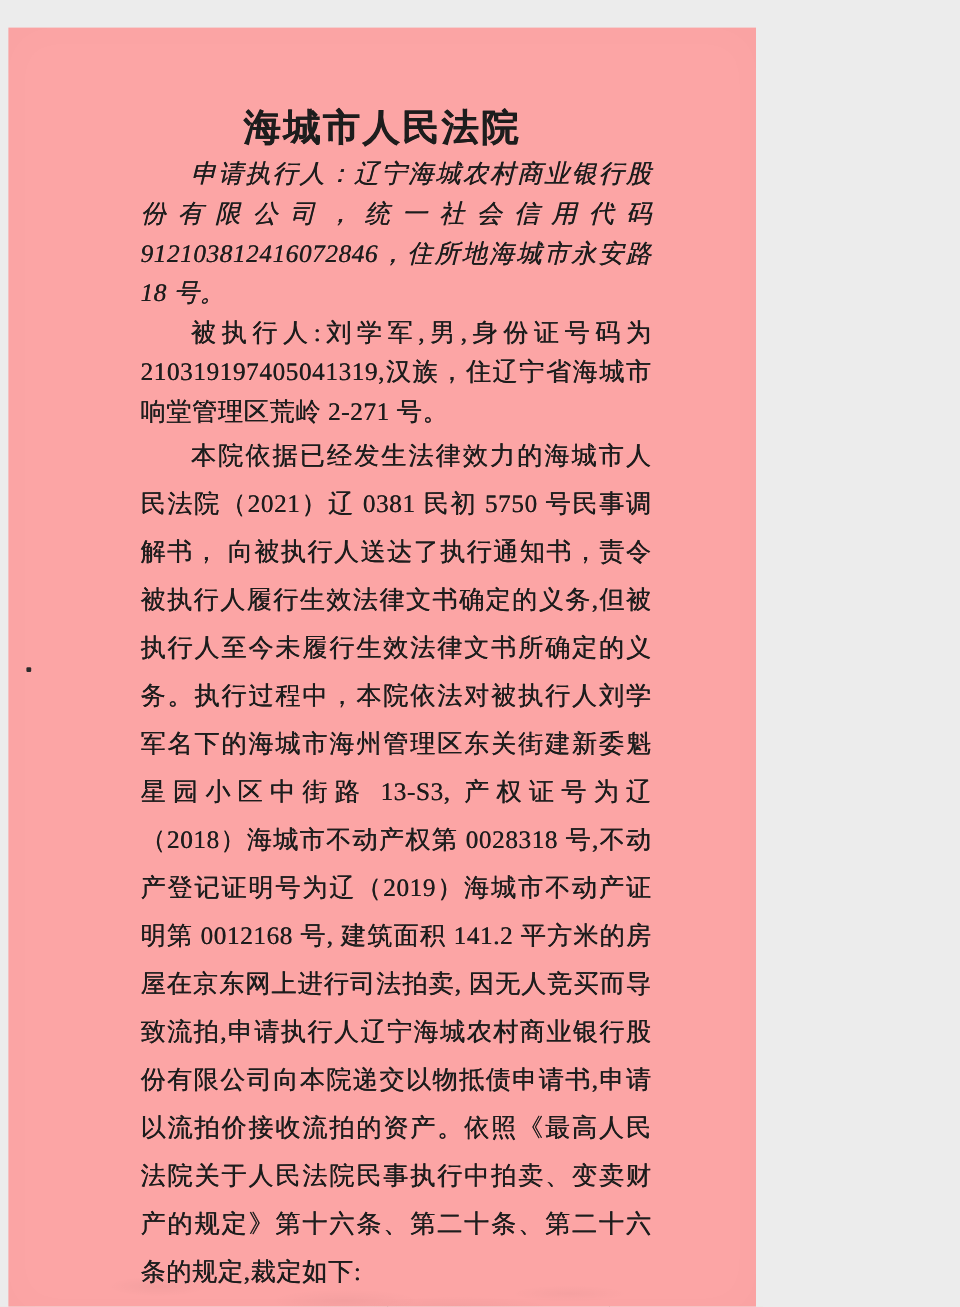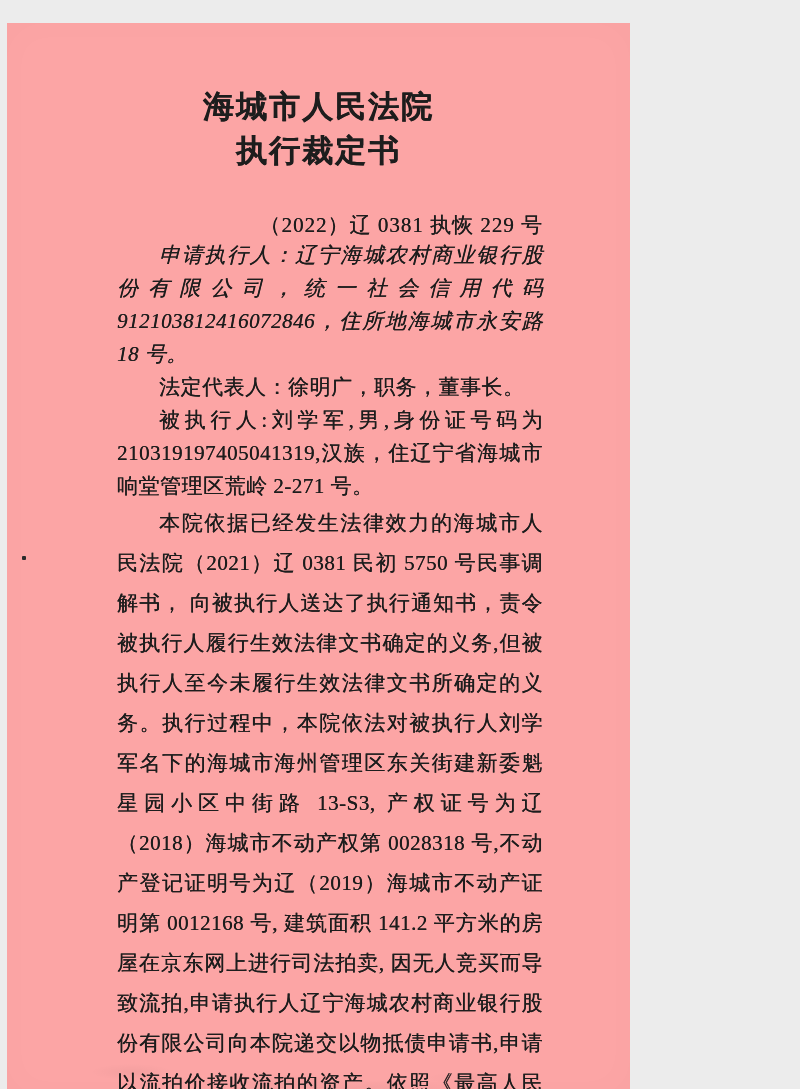--- a/index.html
+++ b/index.html
@@ -85,30 +85,27 @@
   }
 </style>
 </head>
 <body>
 
 <div class="scan-frame">
   <div class="page">
 
     <div class="title-block">
       <h1 class="court-name">海城市人民法院</h1>
-      <h2 class="doc-type">执行裁定书</h2>
     </div>
 
     <div class="body-col">
 
-      <div class="case-number">（2022）辽 0381 执恢 229 号</div>
 
       <p class="p-info mt-first">申请执行人：辽宁海城农村商业银行股份有限公司，统一社会信用代码 912103812416072846，住所地海城市永安路 18 号。</p>
 
-      <p class="p-info">法定代表人：徐明广，职务，董事长。</p>
 
       <p class="p-info">被执行人:刘学军,男,身份证号码为 210319197405041319,汉族，住辽宁省海城市响堂管理区荒岭 2-271 号。</p>
 
       <p class="p-main mt-body">本院依据已经发生法律效力的海城市人民法院（2021）辽 0381 民初 5750 号民事调解书， 向被执行人送达了执行通知书，责令被执行人履行生效法律文书确定的义务,但被执行人至今未履行生效法律文书所确定的义务。执行过程中，本院依法对被执行人刘学军名下的海城市海州管理区东关街建新委魁星园小区中街路 13-S3, 产权证号为辽（2018）海城市不动产权第 0028318 号,不动产登记证明号为辽（2019）海城市不动产证明第 0012168 号, 建筑面积 141.2 平方米的房屋在京东网上进行司法拍卖, 因无人竞买而导致流拍,申请执行人辽宁海城农村商业银行股份有限公司向本院递交以物抵债申请书,申请以流拍价接收流拍的资产。依照《最高人民法院关于人民法院民事执行中拍卖、变卖财产的规定》第十六条、第二十条、第二十六条的规定,裁定如下:</p>
 
       <p class="p-main mt-ruling">一、将被执行人刘学军名下的海城市海州管理区东关街建新委魁星园小区中街路 13-S3，产权证号为辽（2018）海城市不动</p>
 
     </div>
 
     <div class="ink-speck"></div>

